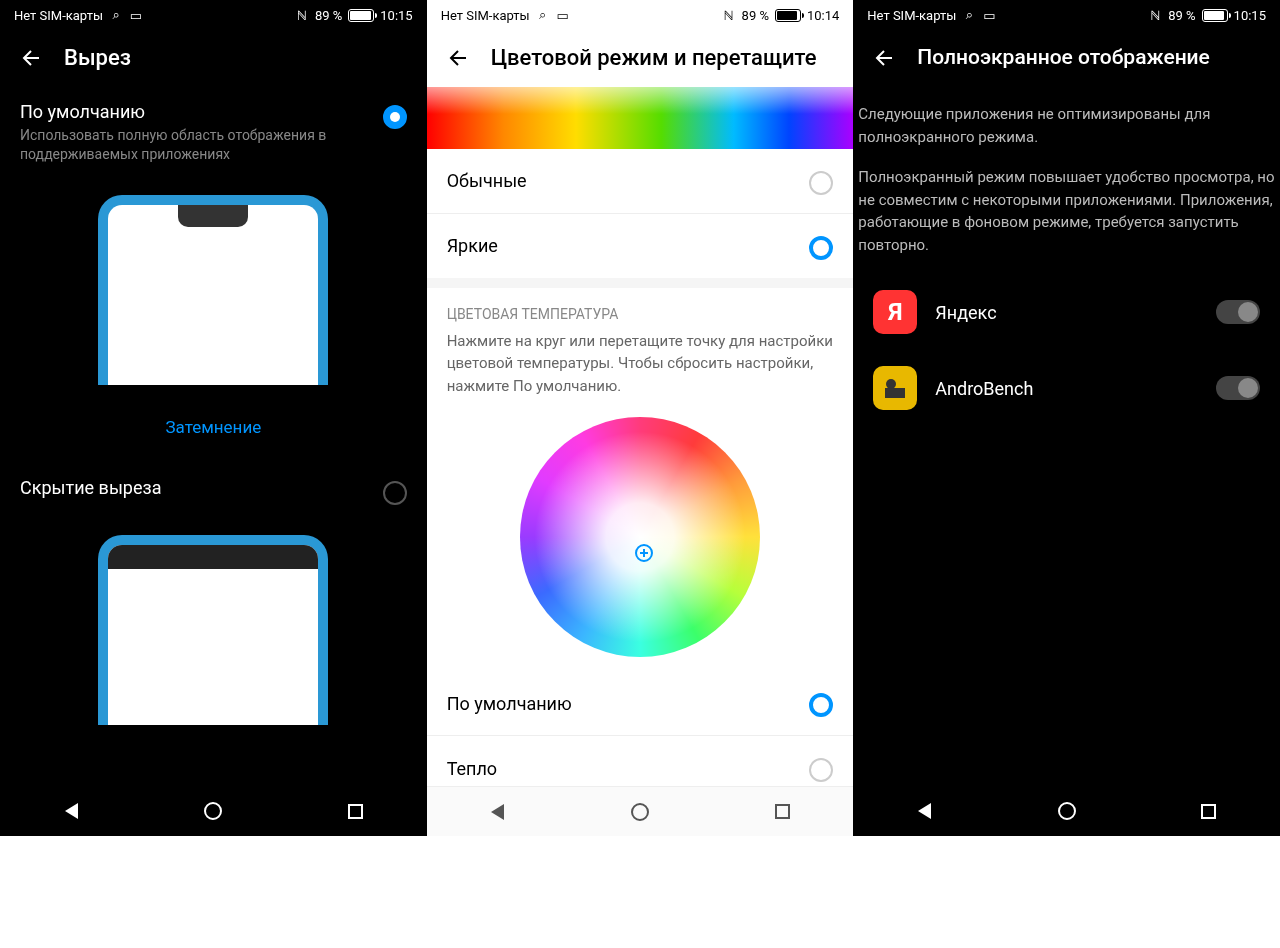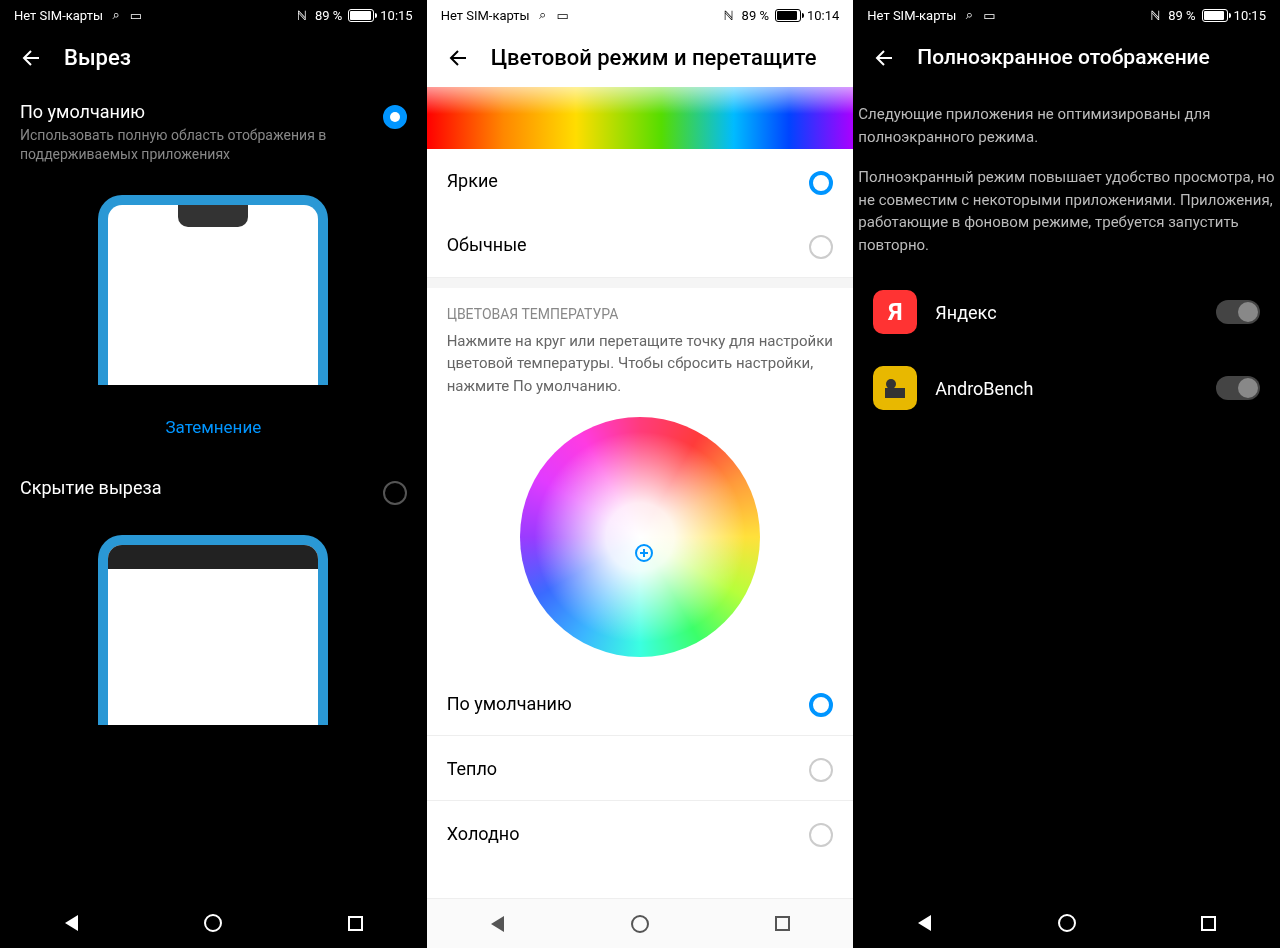--- a/index.html
+++ b/index.html
@@ -1,17 +1,17 @@
 <!DOCTYPE html>
 <html><head>
 <meta charset="utf-8">
 <style>
 * { margin:0; padding:0; box-sizing:border-box; }
 body { font-family:-apple-system,BlinkMacSystemFont,"Segoe UI",Roboto,sans-serif; background:#fff; display:flex; width:1280px; height:948px; overflow:hidden; }
-.phone { width:426.66px; height:948px; position:relative; overflow:hidden; }
+.phone { width:426.66px; height:836px; position:relative; overflow:hidden; }
 .phone.dark { background:#000; color:#fff; }
 .phone.light { background:#fff; color:#000; }
 .statusbar { height:30px; display:flex; justify-content:space-between; align-items:center; padding:0 14px; font-size:13px; }
 .statusbar-left { display:flex; gap:6px; align-items:center; }
 .statusbar-right { display:flex; gap:6px; align-items:center; }
 .phone.dark .statusbar { color:#fff; }
 .phone.light .statusbar { color:#000; }
 .sb-ico { width:14px; height:14px; display:inline-flex; align-items:center; justify-content:center; }
 
 .header { display:flex; align-items:center; padding:14px 20px; gap:20px; }
@@ -172,27 +172,27 @@
     <div class="back-arrow">
       <svg viewBox="0 0 24 24" width="24" height="24" fill="none" stroke="#000" stroke-width="2">
           <path d="M19 12H5M11 5l-7 7 7 7"></path>
         </svg>
     </div>
     <div class="header-title">Цветовой режим и перетащите</div>
   </div>
 
   <div class="rainbow"></div>
 
+  <div class="simple-row">
+    <span>Обычные</span>
+    <div class="radio unselected"></div>
+  </div>
   <div class="simple-row" style="border-bottom:none">
     <span>Яркие</span>
     <div class="radio selected-ring"></div>
-  </div>
-  <div class="simple-row">
-    <span>Обычные</span>
-    <div class="radio unselected"></div>
   </div>
 
   <div class="section-break"></div>
   <div class="section-title">ЦВЕТОВАЯ ТЕМПЕРАТУРА</div>
   <div class="section-desc">Нажмите на круг или перетащите точку для настройки цветовой температуры. Чтобы сбросить настройки, нажмите По умолчанию.</div>
 
   <div class="colorwheel-wrap">
     <div class="colorwheel">
       <div class="wheel-cursor"></div>
     </div>

